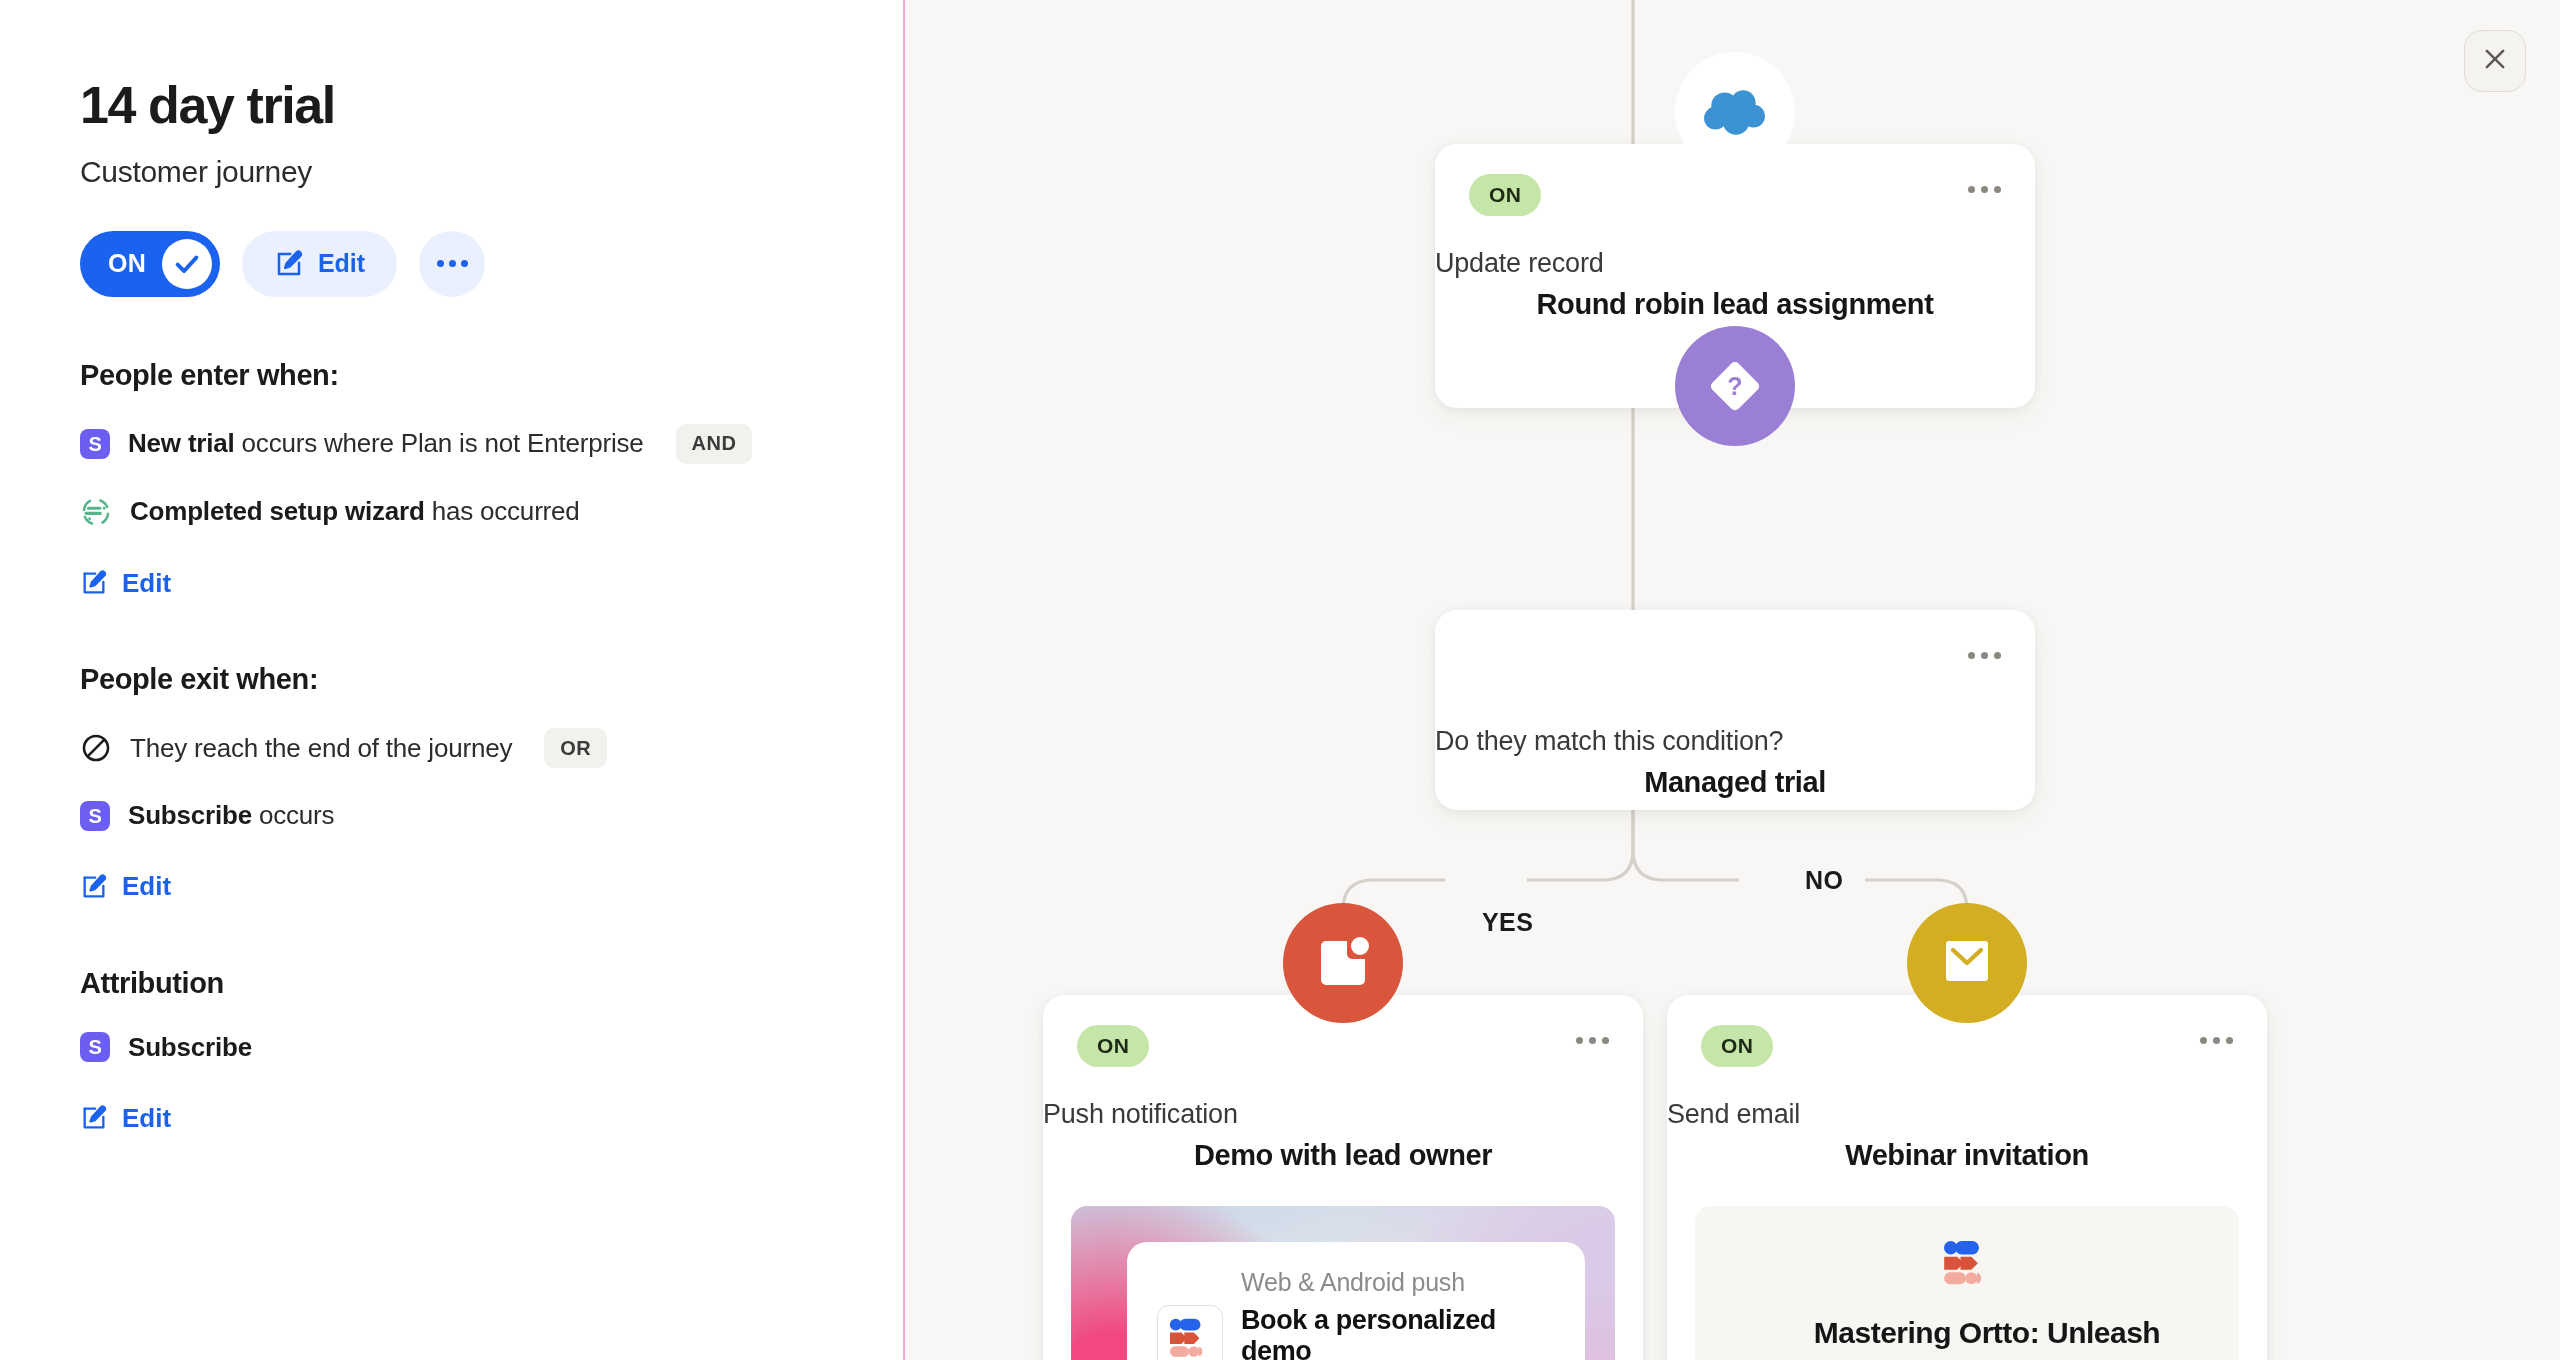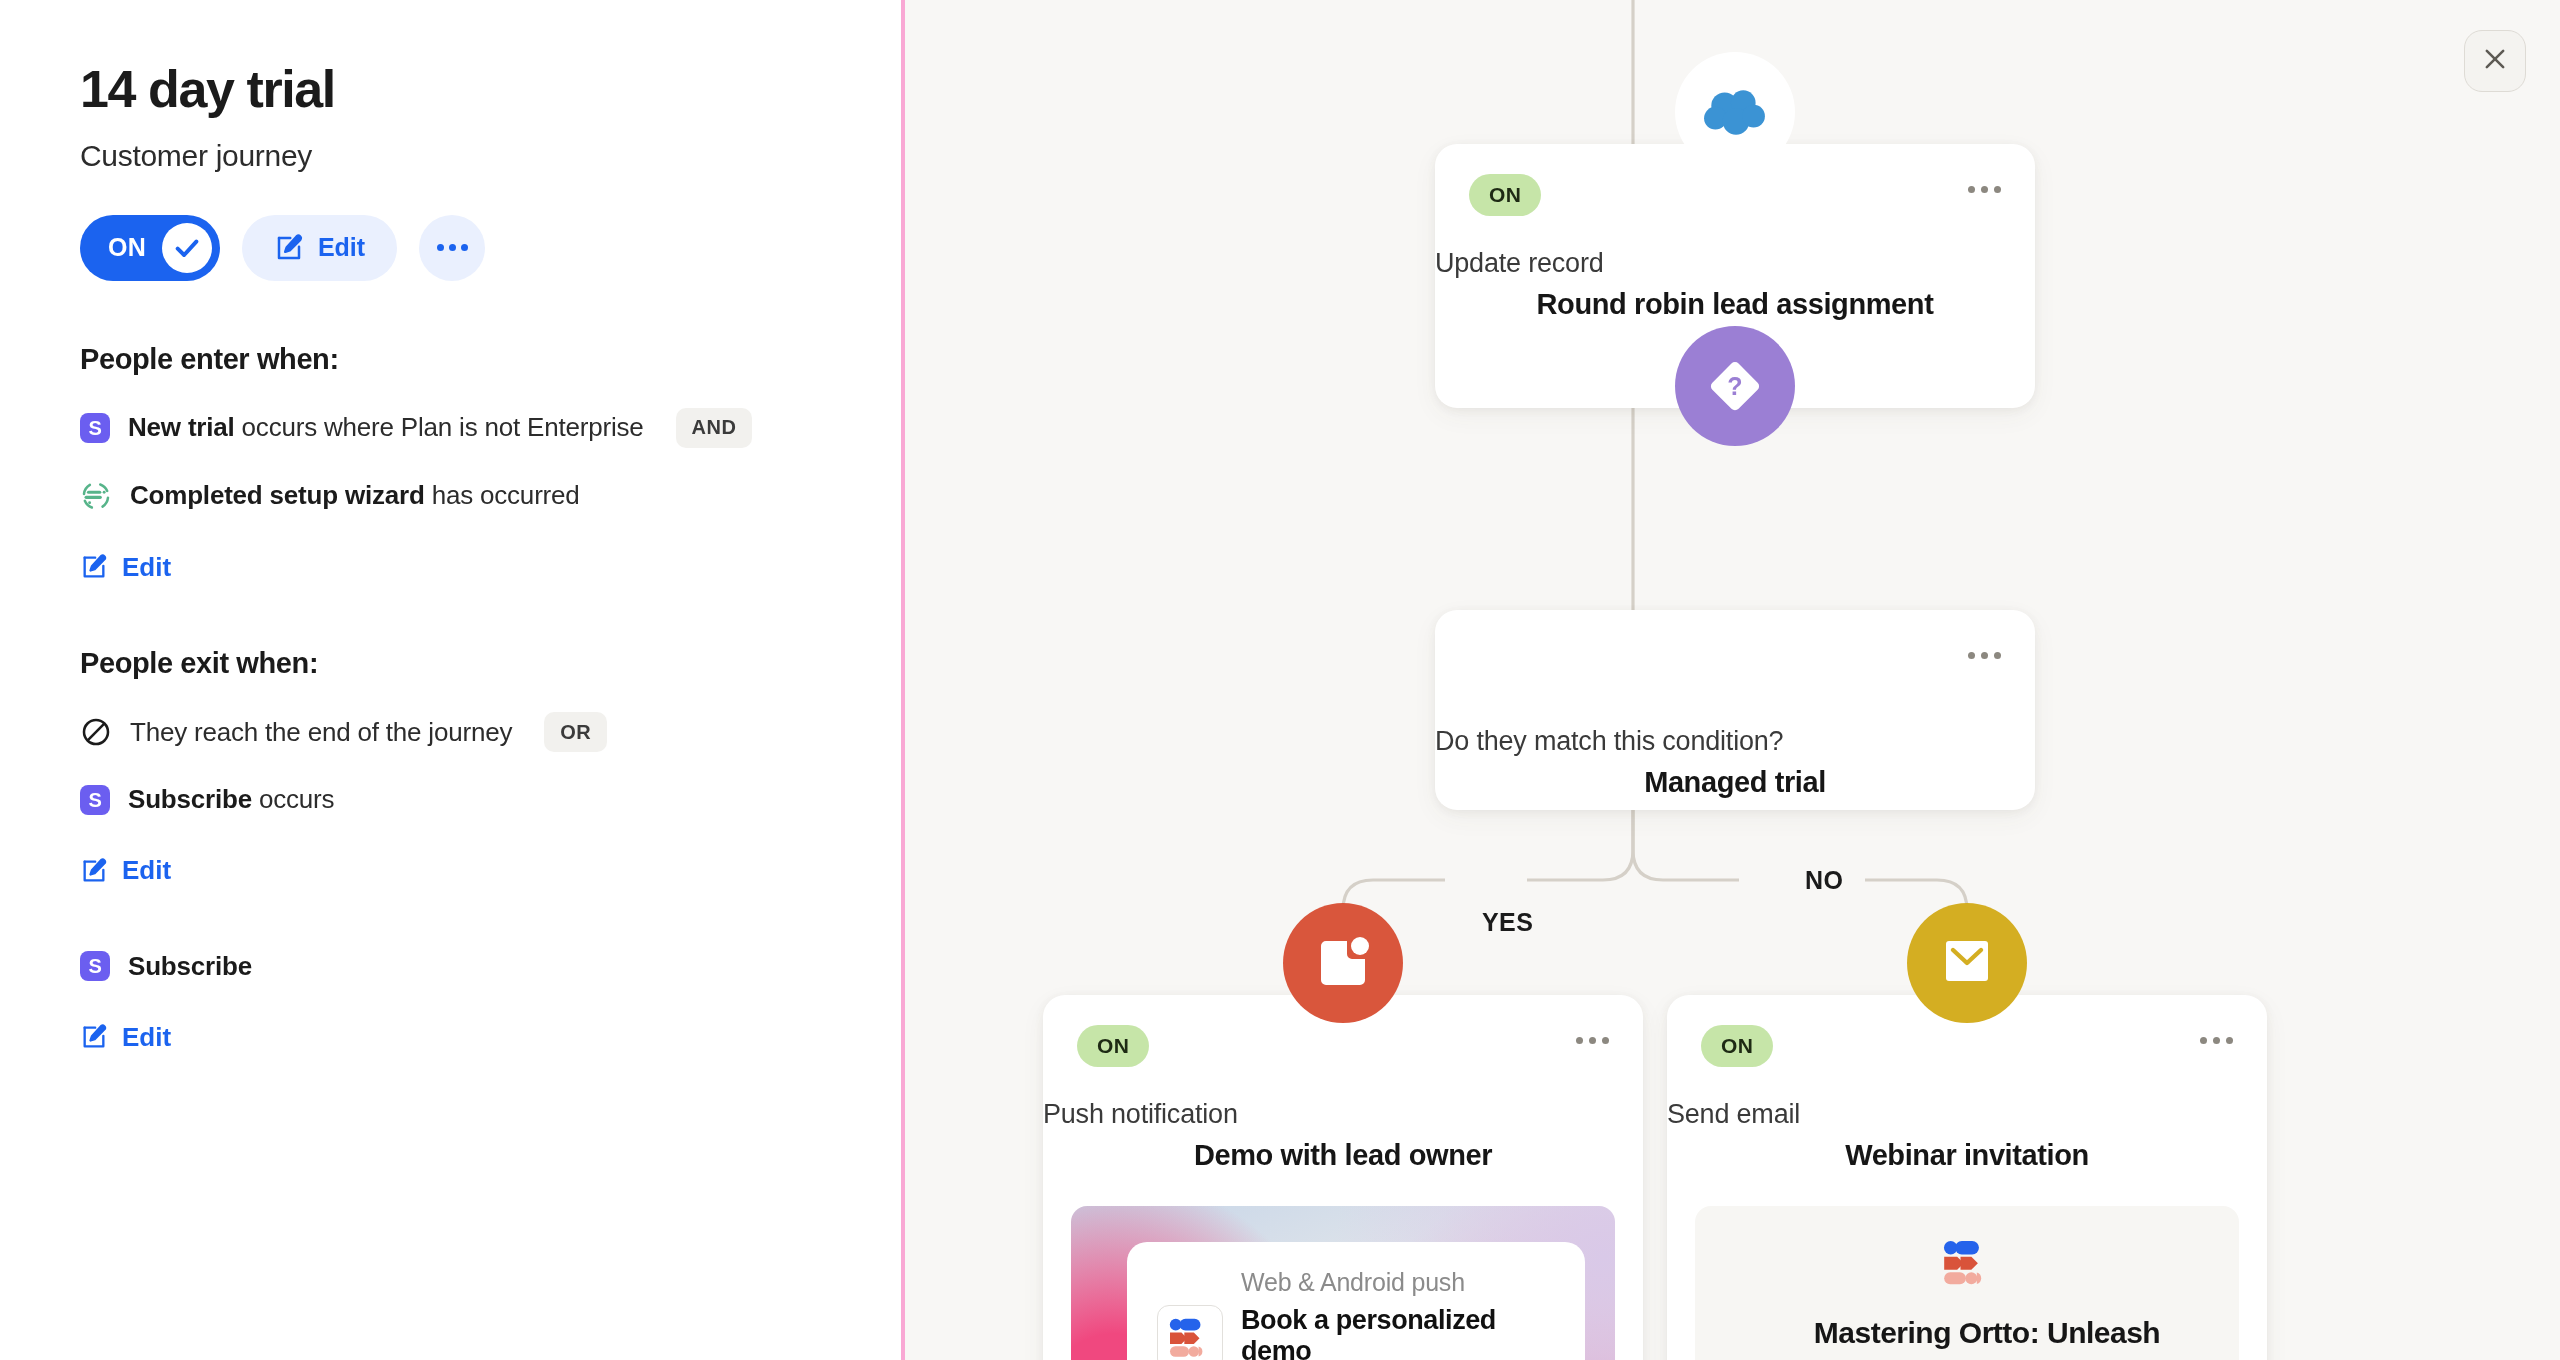--- a/index.html
+++ b/index.html
@@ -9,22 +9,22 @@
     font-family: "Liberation Sans", sans-serif;
     background: #ffffff;
     -webkit-font-smoothing: antialiased;
   }
   #app { position: relative; width: 2560px; height: 1360px; display: flex; }
 
   
   .left-panel {
     width: 905px; height: 1360px;
     background: #ffffff;
-    border-right: 4px solid #f9a8d4;
-    padding: 62px 80px 0 80px;
+    border-right: 2px solid #f9a8d4;
+    padding: 78px 80px 0 80px;
     position: relative;
     flex: 0 0 905px;
   }
   .journey-title {
     font-size: 52px; font-weight: 700; color: #1b1b1b;
     letter-spacing: -1.4px; line-height: 1.05;
   }
   .journey-subtitle {
     font-size: 30px; font-weight: 400; color: #2c2c2c;
     margin-top: 22px; letter-spacing: -0.3px;
@@ -290,20 +290,21 @@
             <path d="M4 4h9"></path>
               <path d="M4 4v16h16v-9"></path>
             <path d="M18.2 2.6a2 2 0 0 1 2.8 2.8L12.6 13.8 9 15l1.2-3.6z" fill="#1b63ef" stroke="#1b63ef"></path>
           </svg>
         </span>
         <span>Edit</span>
       </div>
     </div>
 
     <div class="section">
+      <div class="section-title">Attribution</div>
 
       <div class="rule-row">
         <span class="rule-icon">
           <span class="s-badge">S</span>
         </span>
         <span class="rule-text"><b>Subscribe</b></span>
       </div>
 
       <div class="edit-link">
         <span>

